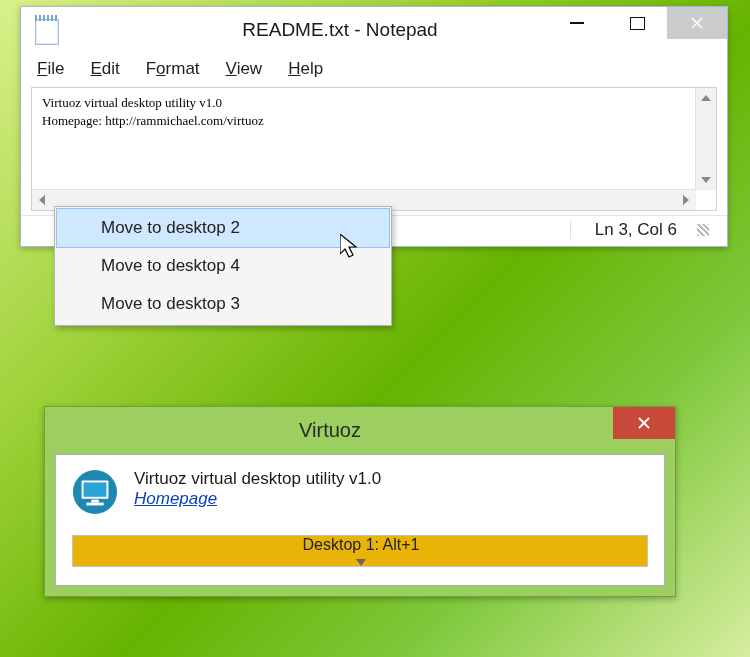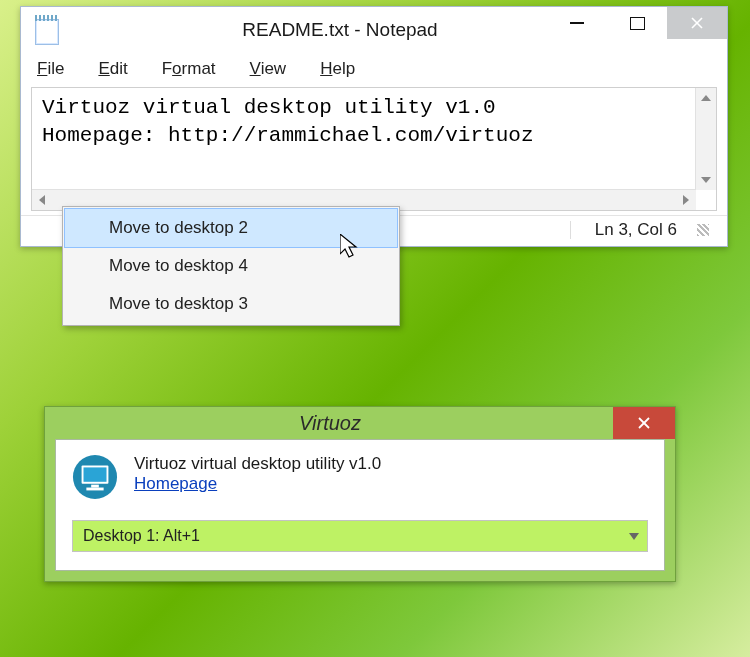--- a/index.html
+++ b/index.html
@@ -83,36 +83,36 @@
     cursor: pointer;
   }
   .np-wbtn.min::before { content:""; display:block; width:14px; height:2px; background:#111; }
   .np-wbtn.max { }
   .np-wbtn.max::before { content:""; display:block; width:13px; height:11px; border:1px solid #111; }
   .np-wbtn.close { background:#c9cbcd; color:#fff; }
   .np-wbtn.close svg { stroke:#fff; }
 
   .np-menubar {
     display: flex;
-    gap: 26px;
+    gap: 18px;
     padding: 4px 12px 6px;
     font-size: 17px;
     color: #222;
   }
   .np-menubar .mitem { padding: 2px 4px; cursor:pointer; }
   .np-menubar .mitem .ul { text-decoration: underline; }
 
   .np-body-wrap {
     border: 1px solid #cfcfcf;
     margin: 0 10px 4px;
     position: relative;
   }
   .np-text {
-    font-family: Liberation Mono, monospace;
-    font-size: 21px;
+    font-family: Liberation Serif, serif;
+    font-size: 13px;
     line-height: 1.35;
     padding: 6px 28px 6px 10px;
     white-space: pre;
     color: #000;
     height: 110px;
     overflow: hidden;
   }
   .np-vscroll {
     position: absolute;
     right: 0; top: 0; bottom: 20px;
@@ -149,21 +149,21 @@
   .np-status .grip {
     margin-left: 20px;
     width: 12px; height: 12px;
     background: repeating-linear-gradient(45deg,#bbb 0 2px,transparent 2px 4px);
   }
 
   
   .ctx-menu {
     position: absolute;
     top: 206px;
-    left: 62px;
+    left: 54px;
     width: 332px;
     background: #f5f5f5;
     border: 1px solid #b3b3b3;
     box-shadow: 2px 3px 6px rgba(0,0,0,0.25);
     padding: 2px;
     z-index: 50;
   }
   .ctx-item {
     font-size: 17px;
     color: #222;
@@ -187,25 +187,24 @@
   .virtuoz-window {
     position: absolute;
     top: 406px;
     left: 44px;
     width: 630px;
     background: #9ccf5f;
     border: 1px solid #6fa13d;
     box-shadow: 0 2px 6px rgba(0,0,0,0.3);
   }
   .vz-titlebar {
-    height: 32px;
+    height: 47px;
     display: flex;
     align-items: center;
     position: relative;
-    font-style: italic;
   }
   .vz-title {
     flex: 1;
     text-align: center;
     font-size: 20px;
     color: #2a2a2a;
     padding-right: 60px;
   }
   .vz-close {
     position: absolute;
@@ -221,31 +220,32 @@
     background: #ffffff;
     border: 1px solid #a9b9a1;
   }
   .vz-row { display:flex; align-items:flex-start; gap:16px; }
   .vz-icon {
     width:46px; height:46px;
     display:flex;align-items:center;justify-content:center;
   }
   .vz-icon svg { width:46px; height:46px; }
   .vz-headline { font-size:17px; color:#1a1a1a; }
-  .vz-link { color:#0a3fbd; text-decoration: underline; cursor:pointer; font-size:17px; }
+  .vz-link { color:#0a3fbd; text-decoration: underline; cursor:pointer; font-size:17px;font-style:italic; }
   .vz-combo {
     margin-top: 20px;
     border: 1px solid #c3c3c3;
-    background: #bef264;
+    background: #eab308;
     height: 30px;
     display:flex;align-items:center;justify-content:space-between;
     padding: 0 8px 0 10px;
     font-size: 16px;
     color:#222;
     cursor:pointer;
+    flex-direction:column;
   }
   .vz-combo .chev::before {
     content:"";
     display:block;
     border-left:5px solid transparent;
     border-right:5px solid transparent;
     border-top:7px solid #666;
   }
 </style>
 </head>

